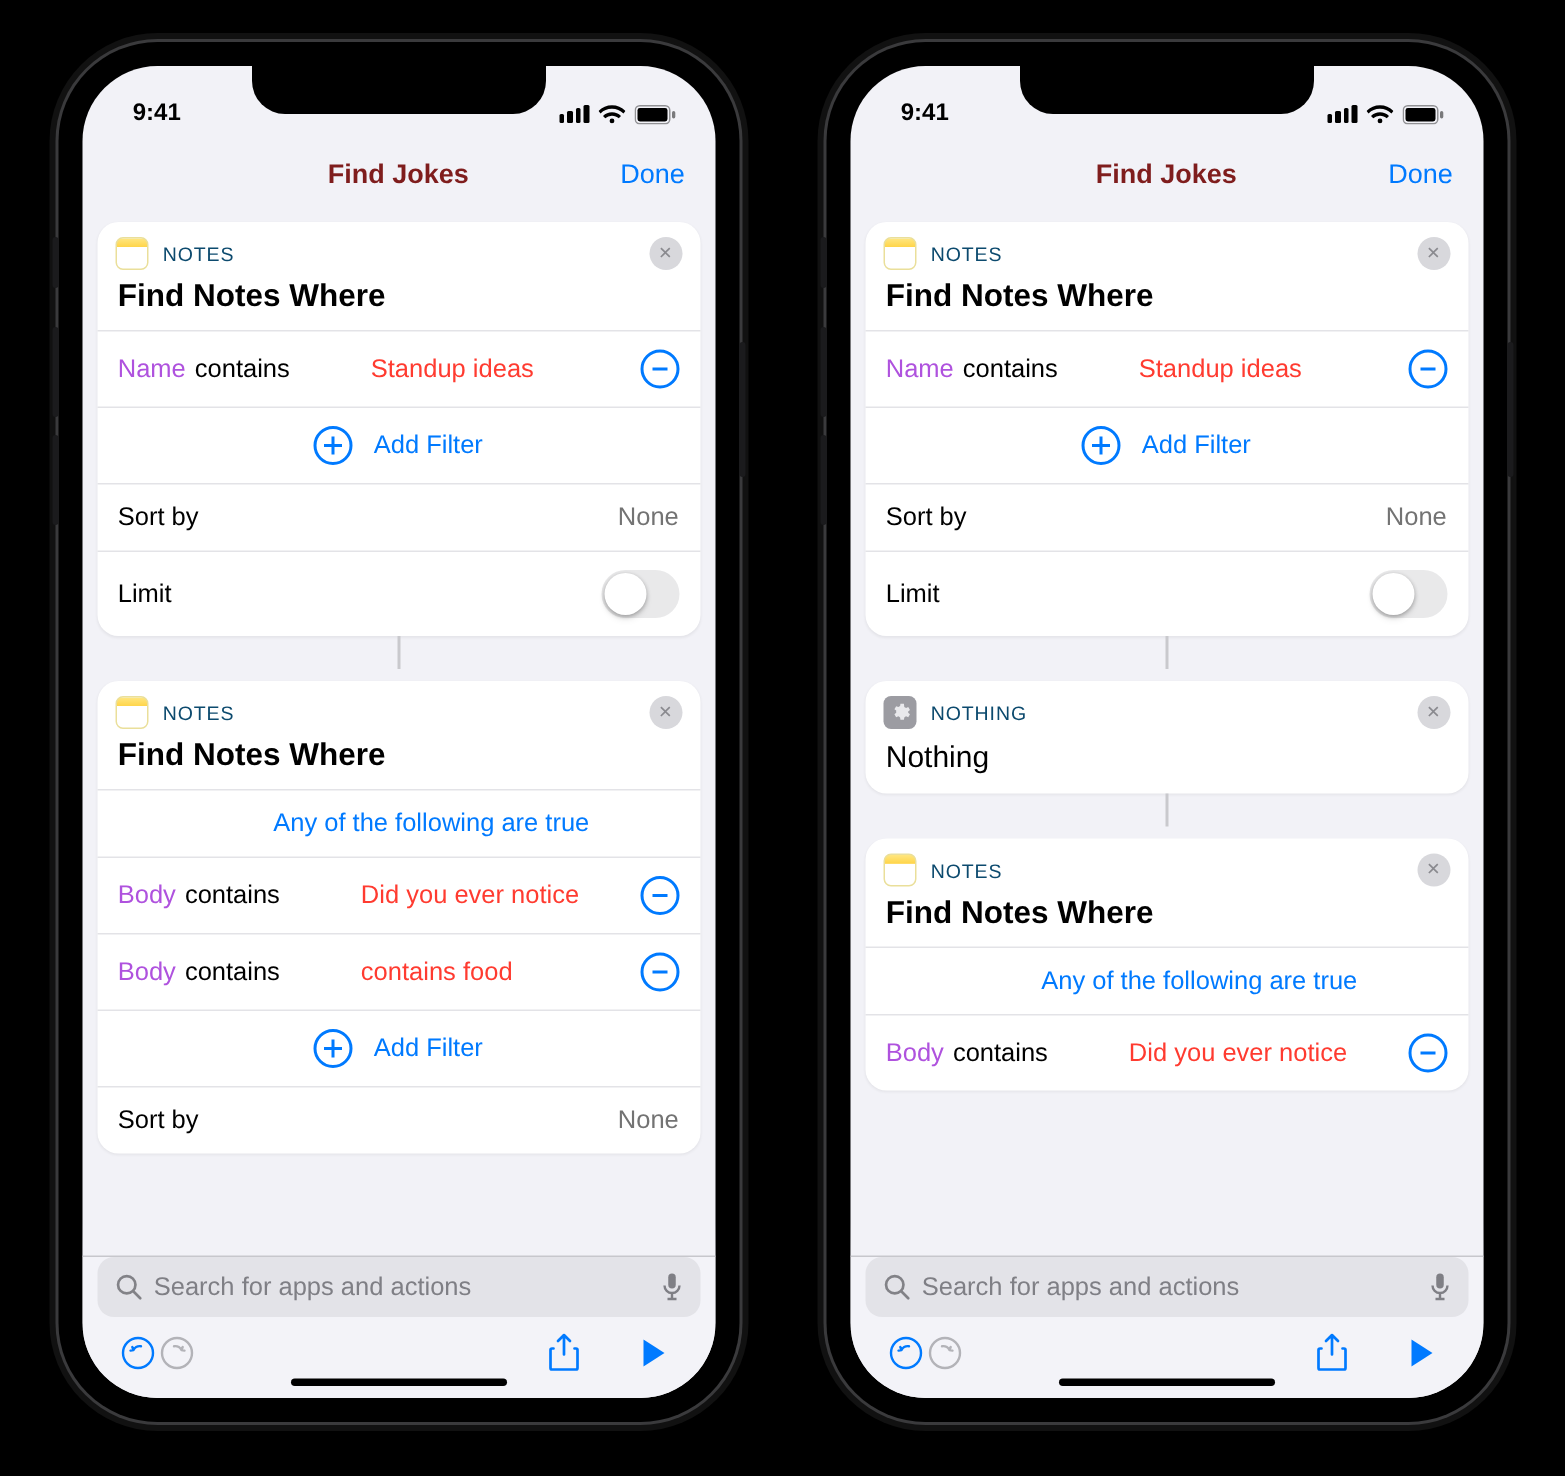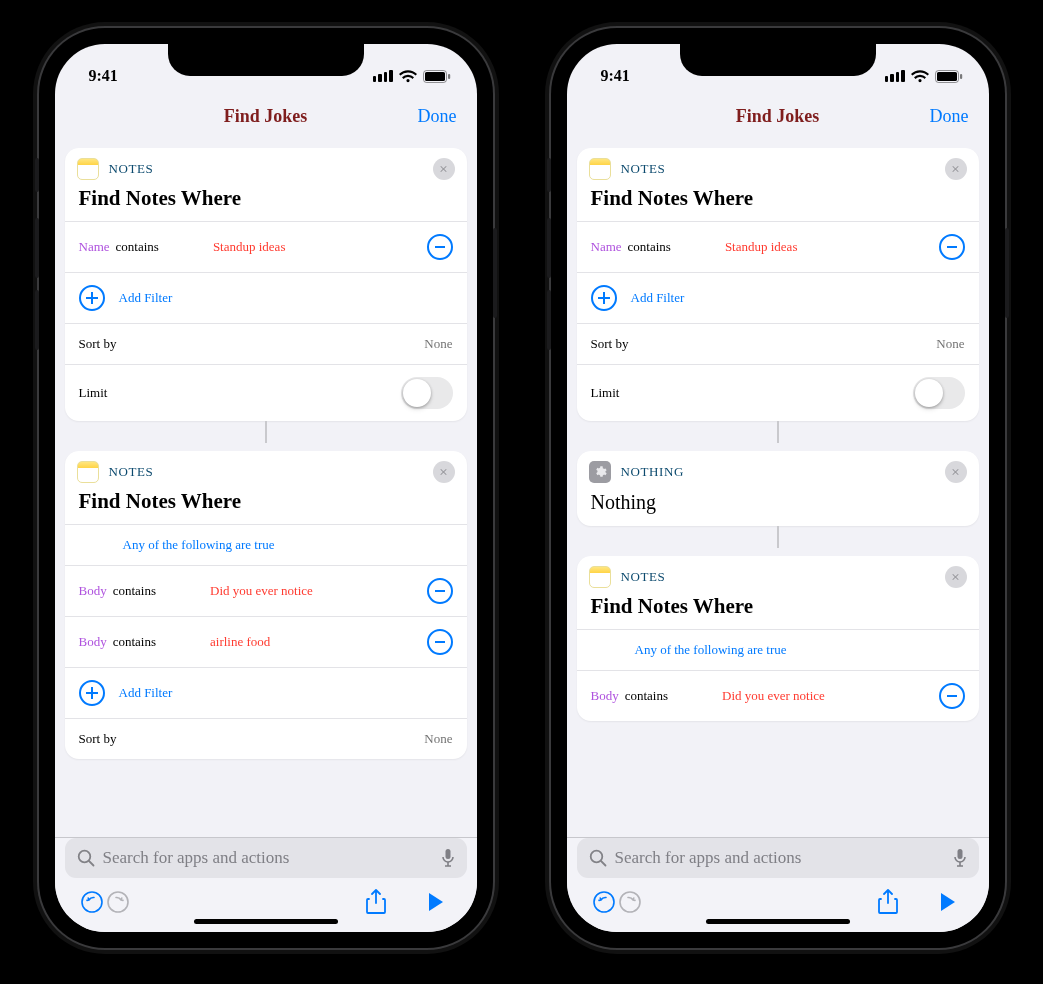--- a/index.html
+++ b/index.html
@@ -1,17 +1,17 @@
 <!DOCTYPE html>
 <html><head>
 <meta charset="utf-8">
 <style>
   * { box-sizing: border-box; -webkit-font-smoothing: antialiased; }
   html,body { margin:0; padding:0; background:#000; font-family:-apple-system,"SF Pro Text","Helvetica Neue",Arial,sans-serif; }
-  .stage { display:flex; gap:58px; justify-content:center; align-items:flex-start; padding:28px 22px 24px;font-family:Liberation Serif, serif; }
+  .stage { display:flex; gap:58px; justify-content:center; align-items:flex-start; padding:28px 22px 24px; }
 
   
   .phone {
     width:454px; height:920px; position:relative;
     border-radius:66px; background:#000; padding:16px;
     box-shadow:0 0 0 2px #3a3a3c, 0 0 0 6px #111, 0 12px 40px rgba(0,0,0,.6);
   }
   .phone::before, .phone::after {
     content:""; position:absolute; background:#2a2a2c; border-radius:3px;
   }
@@ -66,22 +66,22 @@
   }
   .app-badge.notes { background:linear-gradient(180deg,#ffe680 0%,#ffd54a 28%,#fff 30%,#fff 100%); border-color:#eadf9a; }
   .app-badge.settings { background:#9c9ca2; border:none; color:#e7e7ea; }
   .app-label { font-size:13px; letter-spacing:.6px; color:#0c4a6e; }
   .del-btn {
     position:absolute; right:12px; top:10px; width:22px; height:22px; border-radius:50%;
     background:#d8d8dc; color:#8a8a8f; font-size:15px; line-height:22px; text-align:center;
   }
   .card-title { font-size:21px; font-weight:700; padding:2px 14px 10px; color:#000; }
   .row {
-    display:flex; align-items:center; padding:12px 14px; font-size:13px;
-    border-top:1px solid #e3e3e7; gap:6px; color:#000;
+    display:flex; align-items:center; padding:12px 14px; font-size:17px;
+    border-top:1px solid #e3e3e7; gap:6px; color:#000;justify-content:center;
   }
   .tok-purple{color:#af52de;}
   .tok-blue{color:#007aff;margin-left:44px;}
   .tok-red{color:#ff3b30;margin-left:48px;}
   .grow{flex:1 1 auto;}
   .minus-btn, .plus-btn {
     width:26px;height:26px;border-radius:50%;border:2px solid #007aff;display:flex;align-items:center;justify-content:center;color:#007aff;font-weight:300;font-size:20px;line-height:0;flex:0 0 auto;
   }
   .minus-btn::before{content:"";width:10px;height:2px;background:#007aff;}
   .plus-btn{position:relative}
@@ -213,21 +213,21 @@
           <div class="row">
             <span class="tok-purple">Body</span>
             <span>contains</span>
             <span class="tok-red">Did you ever notice</span>
             <span class="grow"></span>
             <span class="minus-btn"></span>
           </div>
           <div class="row">
             <span class="tok-purple">Body</span>
             <span>contains</span>
-            <span class="tok-red">airline food</span>
+            <span class="tok-red">contains food</span>
             <span class="grow"></span>
             <span class="minus-btn"></span>
           </div>
           <div class="row">
             <span class="plus-btn"></span>
             <span class="tok-blue" style="margin-left:8px">Add Filter</span>
           </div>
           <div class="row">
             <span>Sort by</span>
             <span class="right-val">None</span>

